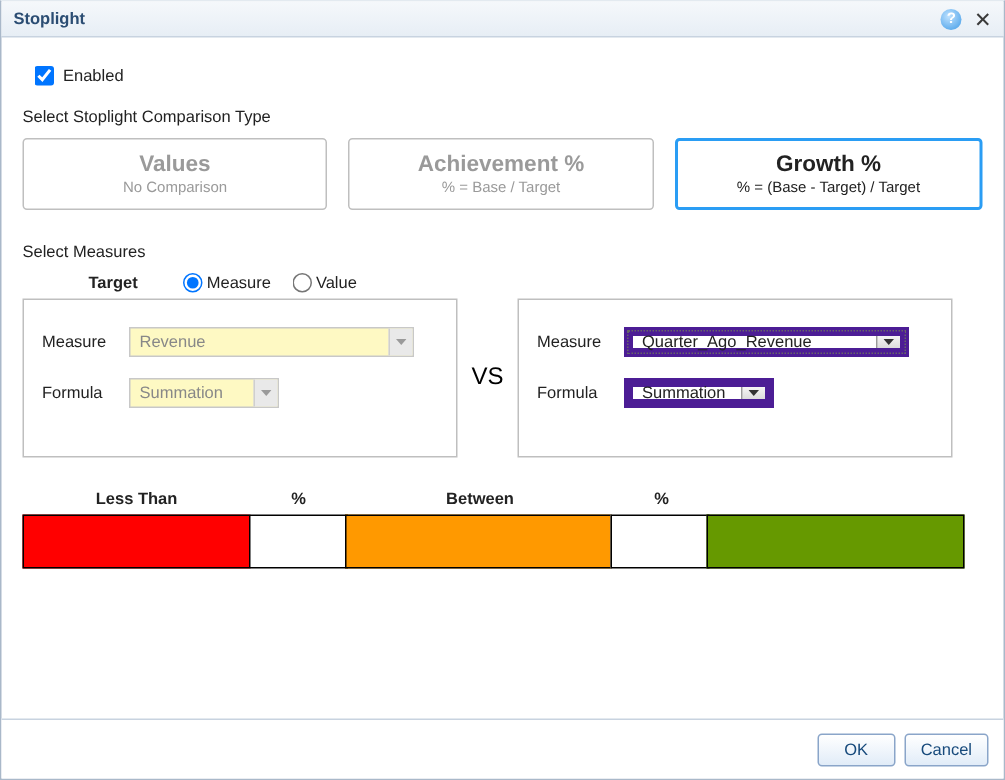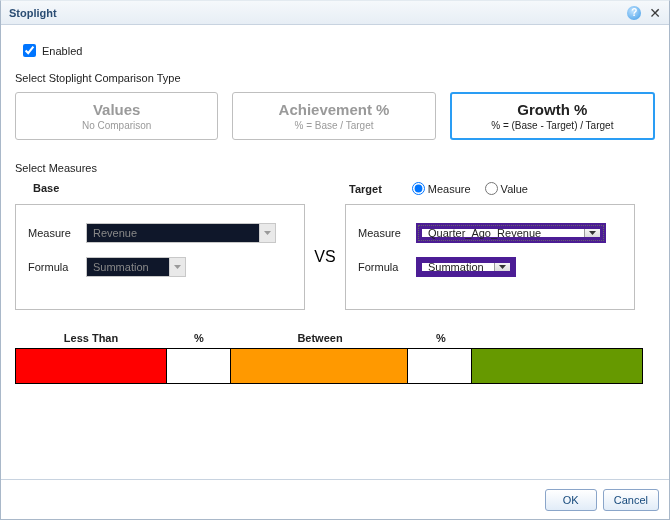--- a/index.html
+++ b/index.html
@@ -129,21 +129,21 @@
   .panel-row {
     display: flex;
     align-items: center;
     margin-bottom: 14px;
   }
   .panel-row label {
     width: 58px;
     color: #222;
   }
   .select-dis {
-    background: #0f172a;
+    background: #fef9c3;
     border: 1px solid #c8c8c8;
     height: 20px;
     display: flex;
     align-items: center;
     padding: 0 6px;
     color: #888;
     position: relative;
   }
   .select-en {
     background: #fff;
@@ -278,23 +278,20 @@
       <div class="type-card selected">
         <div class="big">Growth %</div>
         <div class="small">% = (Base - Target) / Target</div>
       </div>
     </div>
 
     <div class="section-heading" style="margin-top:6px;">Select Measures</div>
 
     <div class="measures-area">
       <div style="display:flex;">
-        <div style="width:290px;">
-          <div class="sub-heading">Base</div>
-        </div>
         <div style="width:40px;"></div>
         <div style="width:290px;">
           <div class="target-head">
             <span class="t-title">Target</span>
             <span class="radio-wrap">
               <label>
                 <input type="radio" name="tgt" checked="" style="">
                 <span>Measure</span>
               </label>
               <label>

